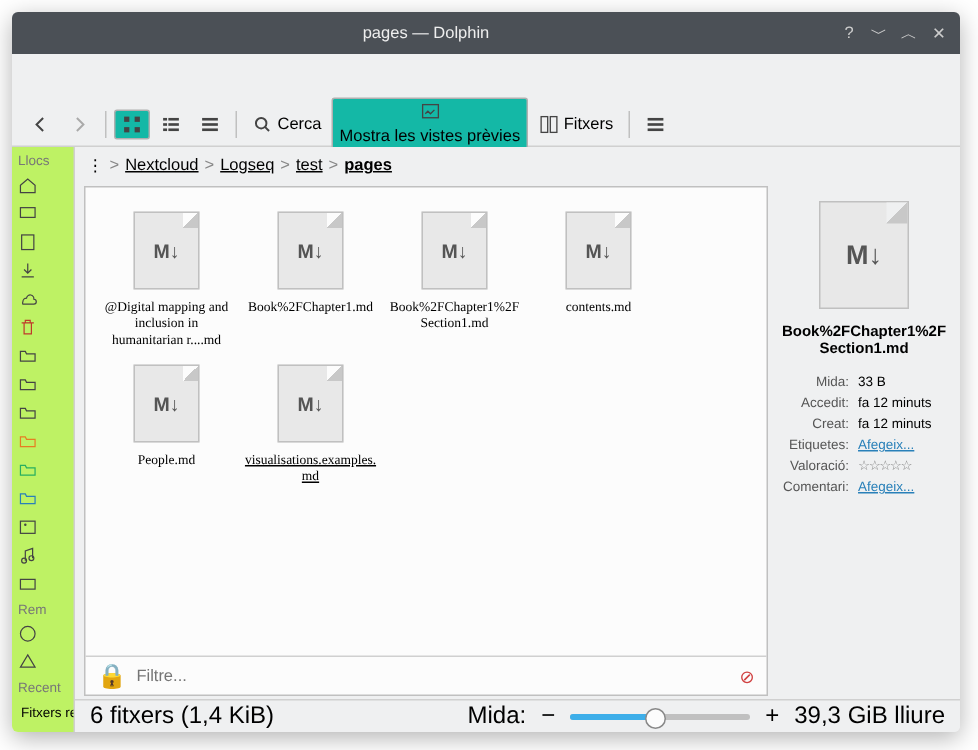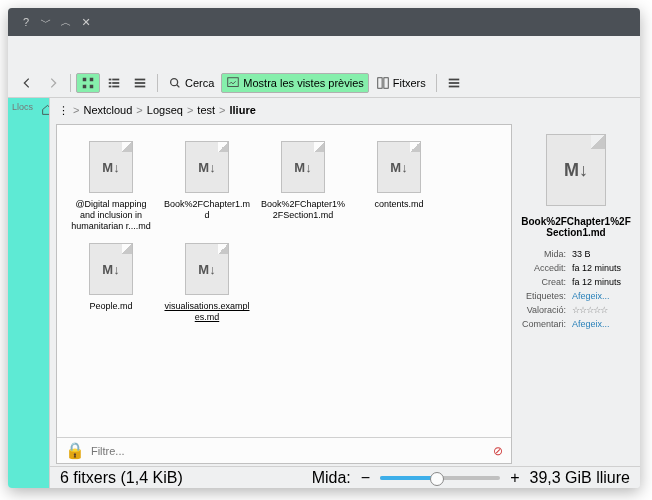--- a/index.html
+++ b/index.html
@@ -3,65 +3,66 @@
 <meta charset="utf-8">
 <style>
 * { box-sizing: border-box; margin: 0; padding: 0; font-family: sans-serif; }
 body { width: 652px; height: 500px; background: #fff; display: flex; flex-direction: column; overflow: hidden; }
 .window { width: 632px; height: 480px; margin: 8px; background: #eff0f1; border-radius: 4px; box-shadow: 0 4px 16px rgba(0,0,0,0.3); display: flex; flex-direction: column; overflow: hidden; }
 .titlebar { height: 28px; background: #4b5056; display: flex; align-items: center; color: #eee; font-size: 11px; padding: 0 6px; }
 .titlebar .title { flex: 1; text-align: center; }
 .titlebar .ctl { width: 16px; height: 16px; margin-left: 4px; display: flex; align-items: center; justify-content: center; cursor: pointer; color: #ccc; font-size: 11px; }
 .toolbar { height: 30px; background: #eff0f1; display: flex; align-items: center; padding: 0 6px; border-bottom: 1px solid #d0d0d0; font-size: 11px; margin-top: 32px; }
 .tb-btn { padding: 3px 5px; margin: 0 1px; display: flex; align-items: center; gap: 3px; cursor: pointer; border-radius: 2px; }
-.tb-btn.active { background: #86efac; border: 1px solid #b0b0b0; padding: 2px 4px; }
+.tb-btn.active { background: #14b8a6; border: 1px solid #b0b0b0; padding: 2px 4px; flex-direction: column; }
 .sep { width: 1px; height: 18px; background: #c0c0c0; margin: 0 4px; }
 .body { flex: 1; display: flex; overflow: hidden; }
-.sidebar { width: 42px; background: #5eead4; border-right: 1px solid #d0d0d0; display: flex; flex-direction: row; font-size: 9px; padding-top: 2px; overflow: hidden; }
+.sidebar { width: 42px; background: #bef264; border-right: 1px solid #d0d0d0; display: flex; flex-direction: column; font-size: 9px; padding-top: 2px; overflow: hidden; }
 .sb-hdr { font-size: 9px; color: #777; padding: 2px 4px; }
 .sb-item { width: 18px; height: 17px; margin: 1px 4px; display: flex; align-items: center; justify-content: flex-start; cursor: pointer; }
 .sb-item svg { width: 13px; height: 13px; }
 .main { flex: 1; display: flex; flex-direction: column; background: #eff0f1; }
 .breadcrumb { height: 24px; display: flex; align-items: center; padding: 0 8px; font-size: 11px; gap: 4px; }
-.breadcrumb .crumb { cursor: pointer; }
+.breadcrumb .crumb { cursor: pointer; text-decoration: underline; }
 .breadcrumb .sep-c { color: #888; }
 .content { flex: 1; display: flex; overflow: hidden; }
 .files { flex: 1; background: #fcfcfc; margin: 2px 0 2px 6px; border: 1px solid #c0c0c0; display: flex; flex-direction: column; }
 .file-grid { flex: 1; padding: 12px 8px; display: flex; flex-wrap: wrap; align-content: flex-start; gap: 4px; }
 .file-item { width: 92px; display: flex; flex-direction: column; align-items: center; text-align: center; font-size: 9px; cursor: pointer; padding: 4px 2px; }
 .file-icon { width: 44px; height: 52px; background: #e8e8e8; border: 1px solid #c0c0c0; margin-bottom: 6px; position: relative; display: flex; align-items: center; justify-content: center; }
 .file-icon::before { content: ''; position: absolute; top: 0; right: 0; width: 10px; height: 10px; background: linear-gradient(135deg, #fcfcfc 50%, #c8c8c8 50%); }
 .file-icon .md { font-size: 13px; font-weight: bold; color: #555; }
-.file-label { line-height: 1.2; word-break: break-word; max-height: 40px; overflow: hidden; }
+.file-label { line-height: 1.2; word-break: break-word; max-height: 40px; overflow: hidden; font-family: Liberation Serif, serif; }
 .file-item.sel .file-label { text-decoration: underline; }
 .filter-bar { height: 26px; border-top: 1px solid #d0d0d0; display: flex; align-items: center; padding: 0 8px; gap: 6px; }
 .filter-bar input { flex: 1; border: none; background: transparent; font-size: 11px; color: #888; outline: none; }
 .filter-bar .x { color: #d04040; font-size: 12px; cursor: pointer; }
 .details { width: 128px; background: #eff0f1; padding: 8px 6px; font-size: 9px; }
 .details .big-icon { width: 60px; height: 72px; background: #e8e8e8; border: 1px solid #c0c0c0; margin: 4px auto 10px; position: relative; display: flex; align-items: center; justify-content: center; }
 .details .big-icon::before { content: ''; position: absolute; top: 0; right: 0; width: 14px; height: 14px; background: linear-gradient(135deg, #eff0f1 50%, #c8c8c8 50%); }
 .details .big-icon .md { font-size: 18px; font-weight: bold; color: #555; }
 .details .fname { text-align: center; font-weight: bold; font-size: 10px; margin-bottom: 8px; word-break: break-word; }
 .details table { width: 100%; font-size: 9px; }
 .details td { padding: 1px 2px; vertical-align: top; }
 .details td:first-child { text-align: right; color: #555; width: 46px; }
-.details .link { color: #2980b9; cursor: pointer; }
+.details .link { color: #2980b9; text-decoration: underline; cursor: pointer; }
 .stars { color: #888; letter-spacing: -1px; }
 .status { height: 22px; border-top: 1px solid #d0d0d0; display: flex; align-items: center; padding: 0 10px; font-size: 16px; gap: 10px; }
 .status .sp { flex: 1; }
 .slider { width: 120px; height: 4px; background: #c0c0c0; border-radius: 2px; position: relative; }
 .slider::before { content: ''; position: absolute; left: 0; width: 54px; height: 4px; background: #3daee9; border-radius: 2px; }
 .slider::after { content: ''; position: absolute; left: 50px; top: -4px; width: 12px; height: 12px; background: #fcfcfc; border: 1px solid #888; border-radius: 50%; }
 .ico { width: 14px; height: 14px; }
 </style>
 </head>
 <body>
 
 <div class="window">
   <div class="titlebar">
+    <span class="title">pages — Dolphin</span>
     <span class="ctl">?</span>
     <span class="ctl">﹀</span>
     <span class="ctl">︿</span>
     <span class="ctl">✕</span>
   </div>
 
   <div class="toolbar">
     <span class="tb-btn">
         <svg class="ico" viewBox="0 0 16 16">
           <path d="M10 3l-5 5 5 5" stroke="#444" fill="none" stroke-width="1.5"></path>
@@ -234,21 +235,21 @@
     <div class="main">
       <div class="breadcrumb">
         <span>⋮</span>
         <span class="sep-c">&gt;</span>
         <span class="crumb">Nextcloud</span>
         <span class="sep-c">&gt;</span>
         <span class="crumb">Logseq</span>
         <span class="sep-c">&gt;</span>
         <span class="crumb">test</span>
         <span class="sep-c">&gt;</span>
-        <span class="crumb" style="font-weight:bold">lliure</span>
+        <span class="crumb" style="font-weight:bold">pages</span>
       </div>
 
       <div class="content">
         <div class="files">
           <div class="file-grid">
             <div class="file-item">
                 <div class="file-icon">
                   <span class="md">M↓</span>
                 </div>
                 <div class="file-label">@Digital mapping and inclusion in humanitarian r....md</div>

